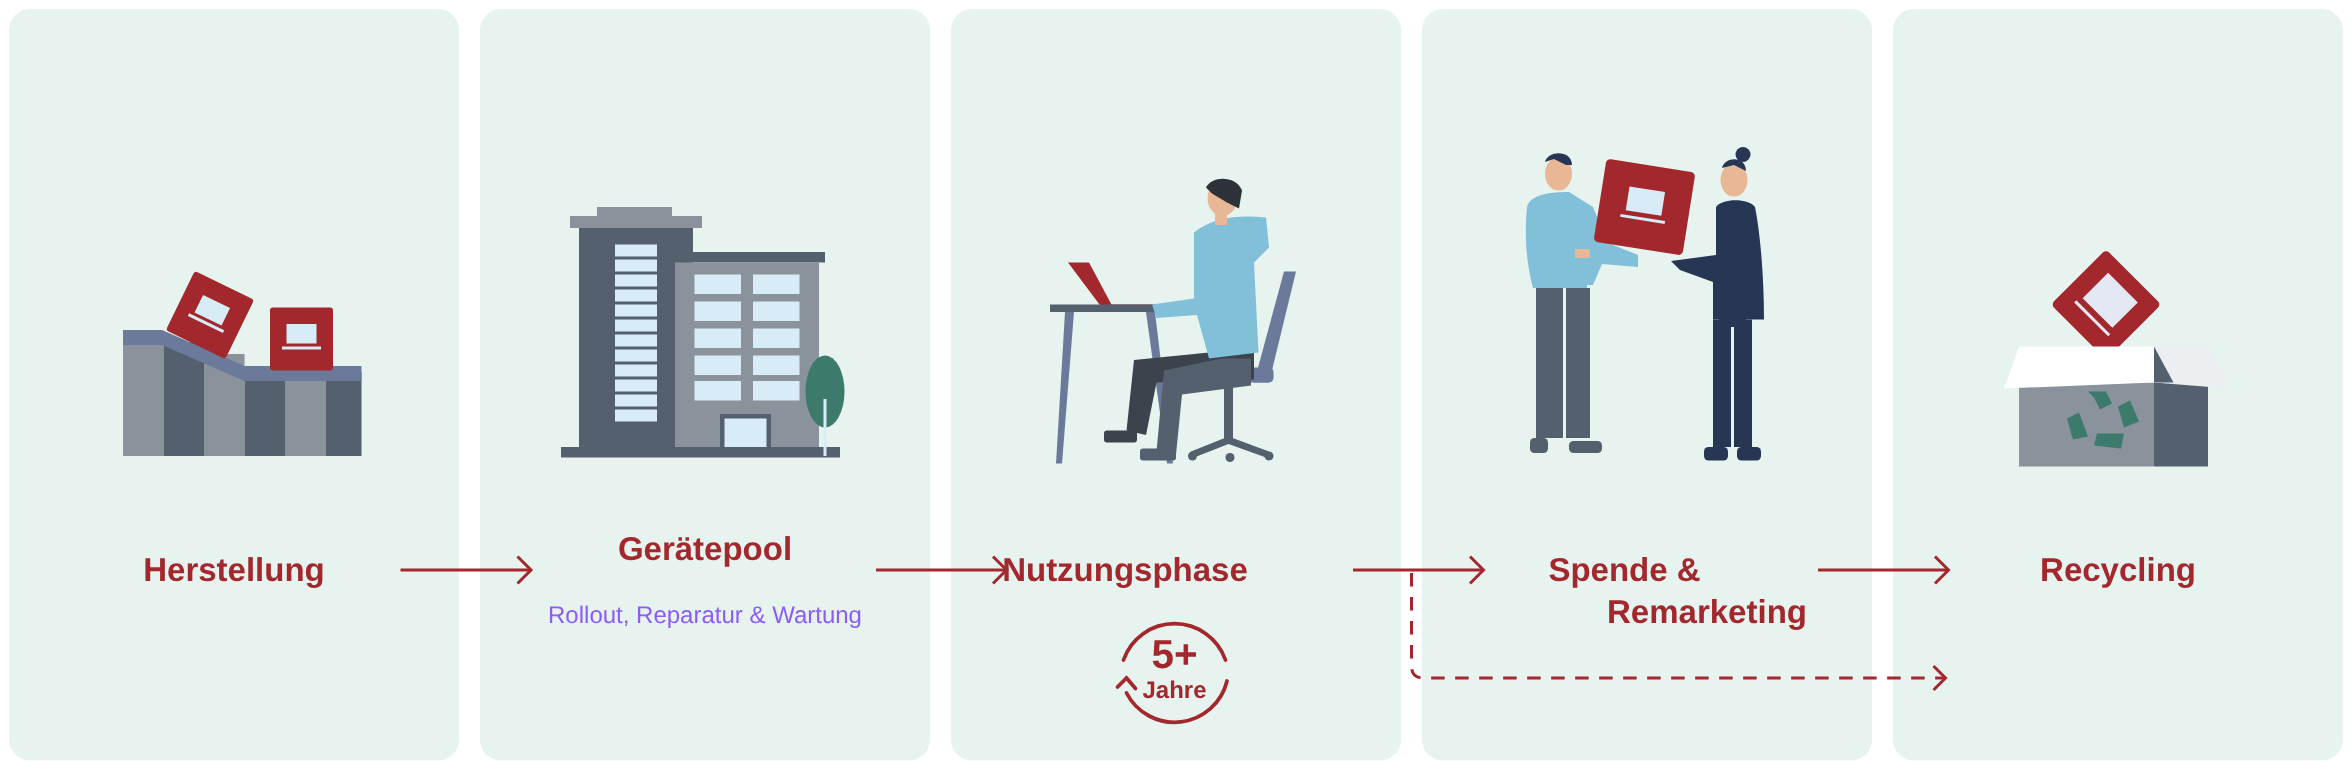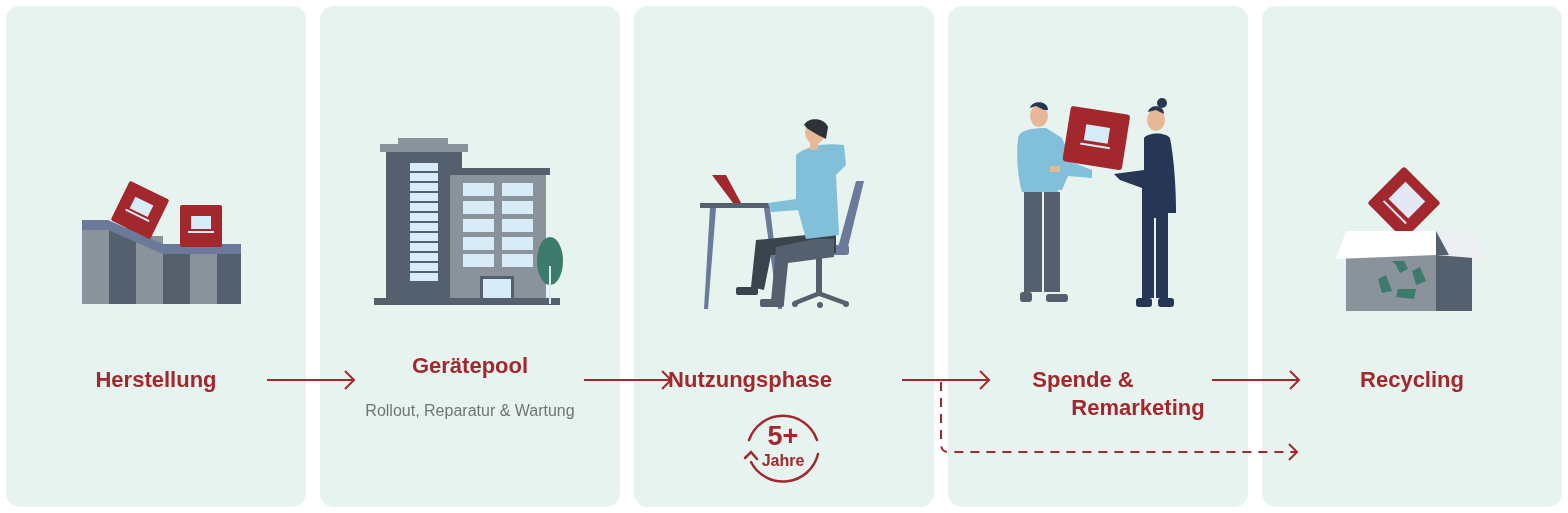--- a/index.html
+++ b/index.html
@@ -2,21 +2,21 @@
 <html><head>
 <meta charset="utf-8">
 <style>
   html, body { margin:0; padding:0; background:#ffffff; }
   body { width:1568px; height:513px; position:relative; overflow:hidden;
          font-family:"Liberation Sans", "DejaVu Sans", sans-serif; }
   .panel { position:absolute; top:6px; height:501px; width:300px;
            background:#e6f3ef; border-radius:14px; }
   .label { position:absolute; width:300px; text-align:center; color:#a3282d;
            font-weight:bold; font-size:22px; line-height:28px; }
-  .sub { position:absolute; width:300px; text-align:center; color:#737373;
+  .sub { position:absolute; width:300px; text-align:center; color:#8b5cf6;
          font-size:16px; line-height:20px; }
   .illus { position:absolute; }
   .overlay { position:absolute; left:0; top:0; }
   .badge { position:absolute; left:743px; top:410px; width:80px; height:78px; }
   .badge-num { position:absolute; left:0; top:12px; width:80px; text-align:center;
                color:#a3282d; font-weight:bold; font-size:27px; line-height:28px; }
   .badge-unit { position:absolute; left:0; top:43px; width:80px; text-align:center;
                 color:#a3282d; font-weight:bold; font-size:16px; line-height:16px; }
 </style>
 </head>

